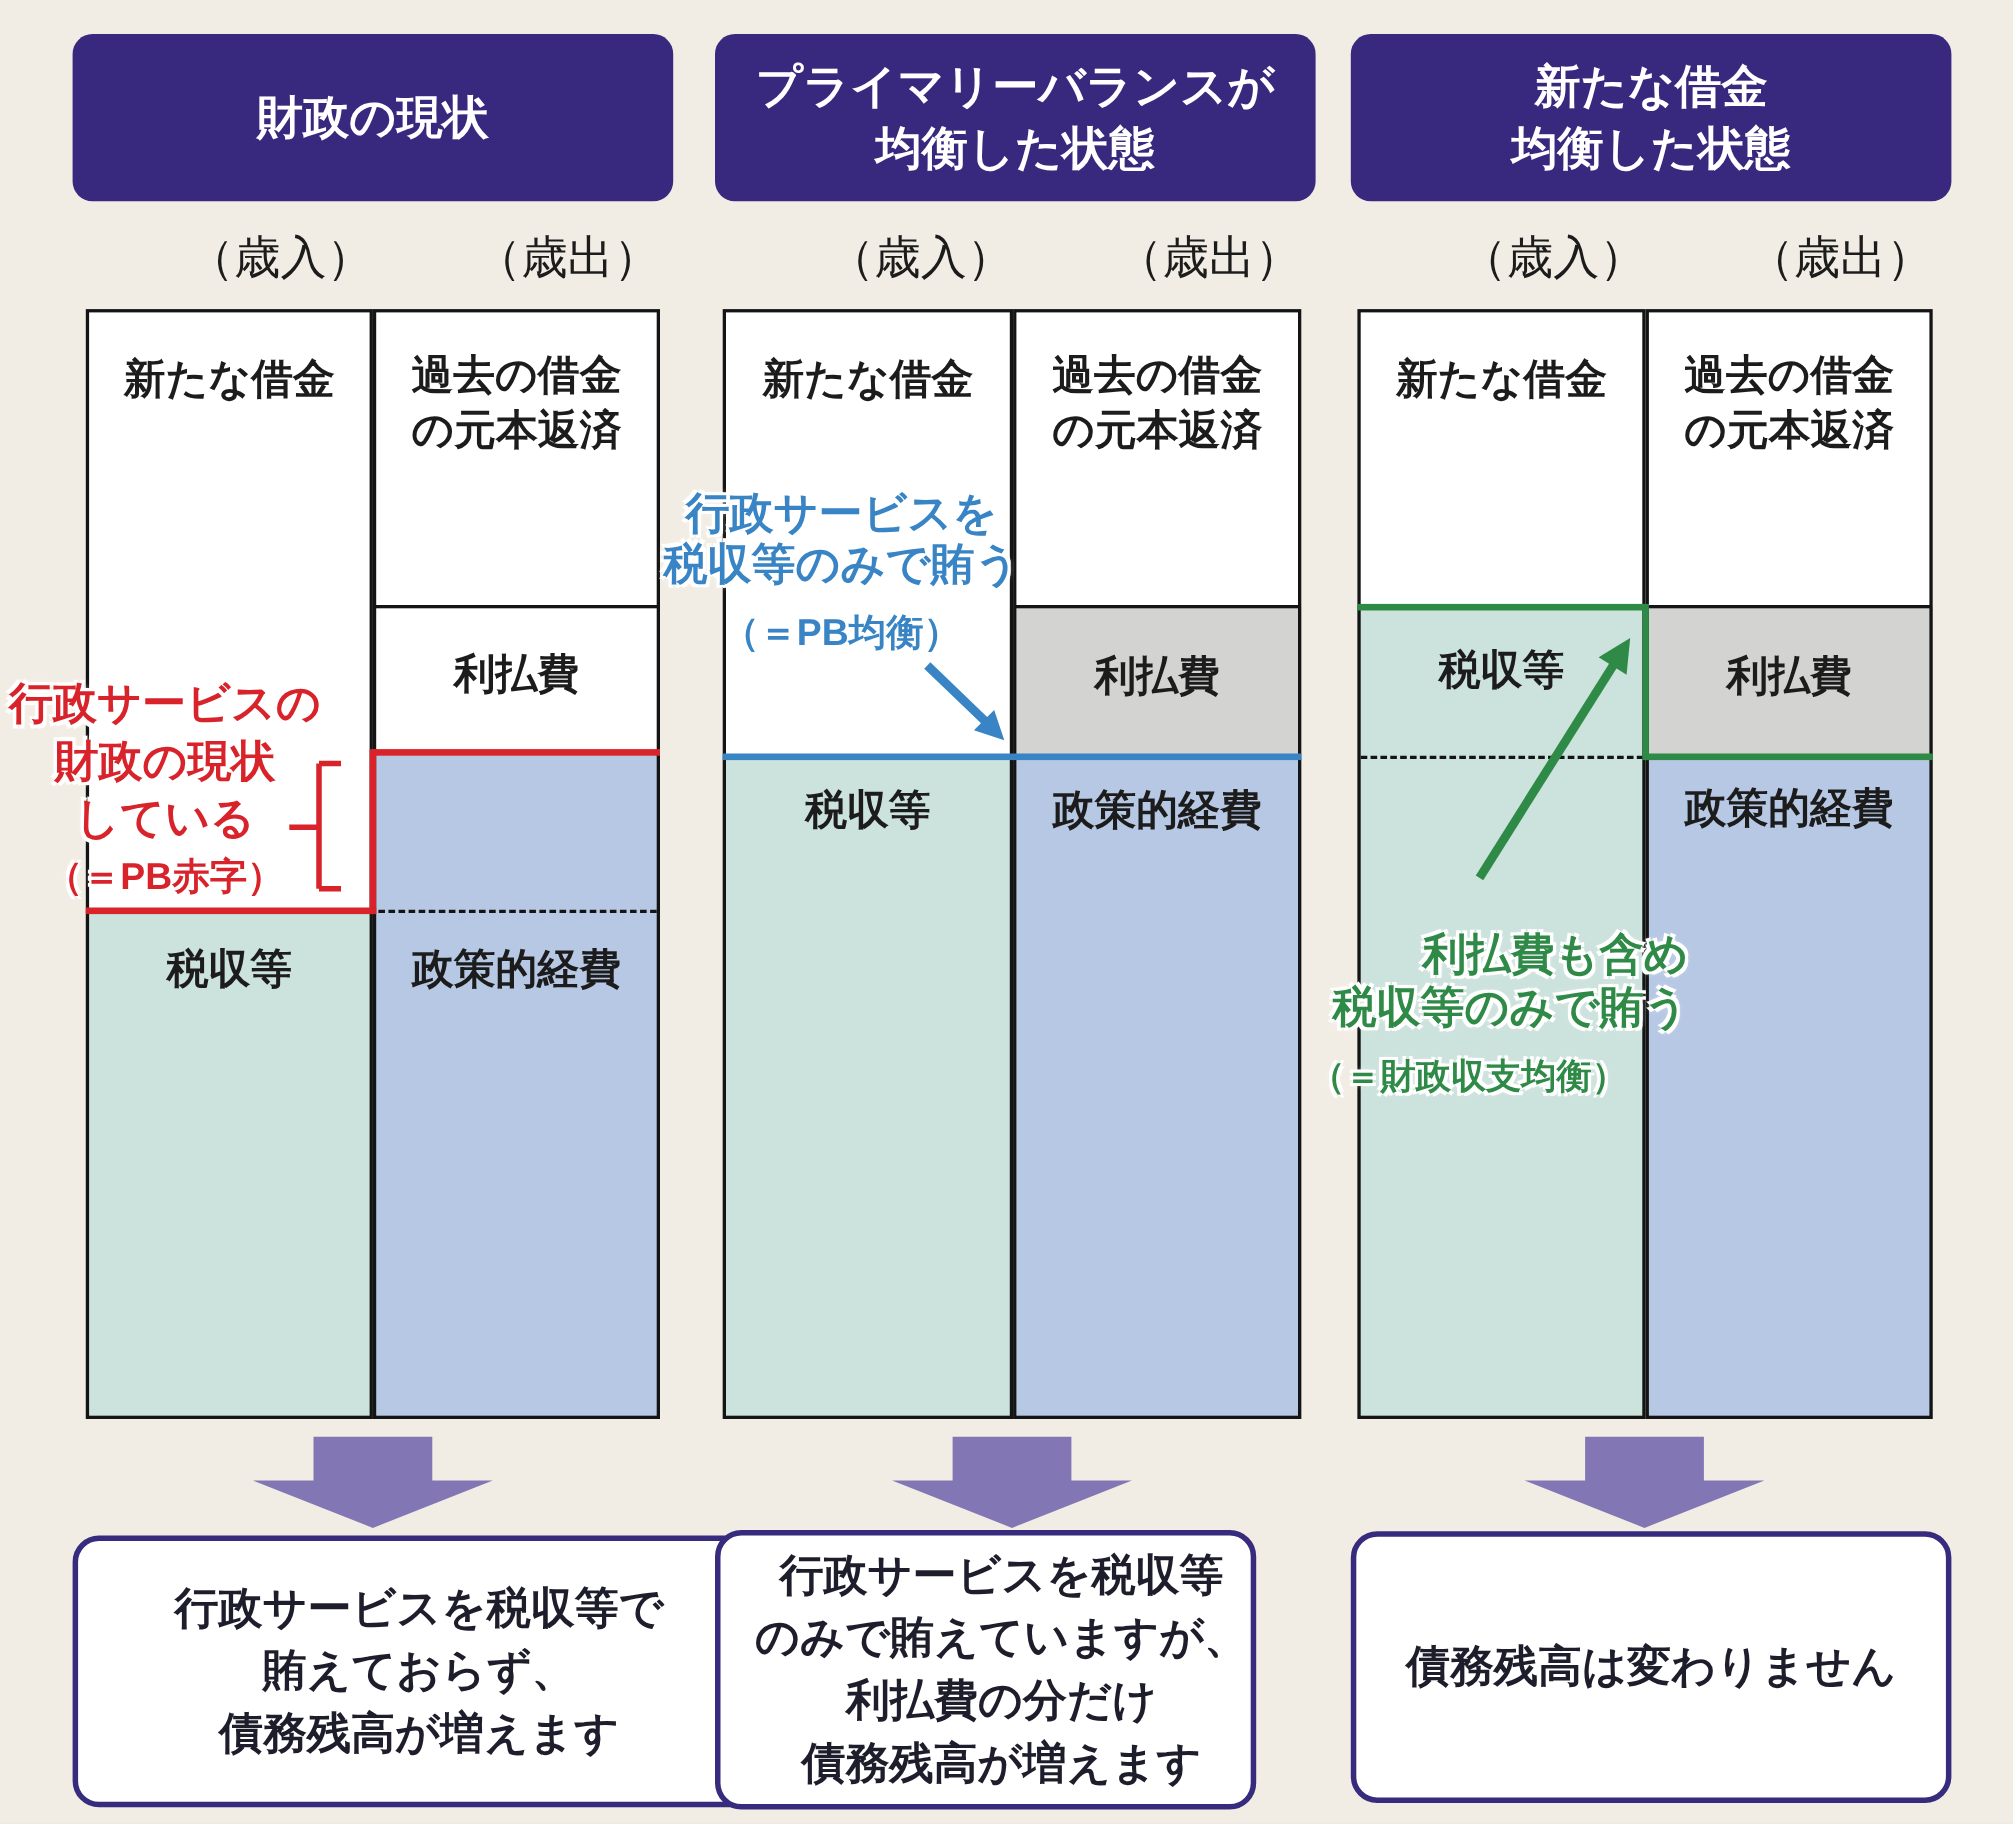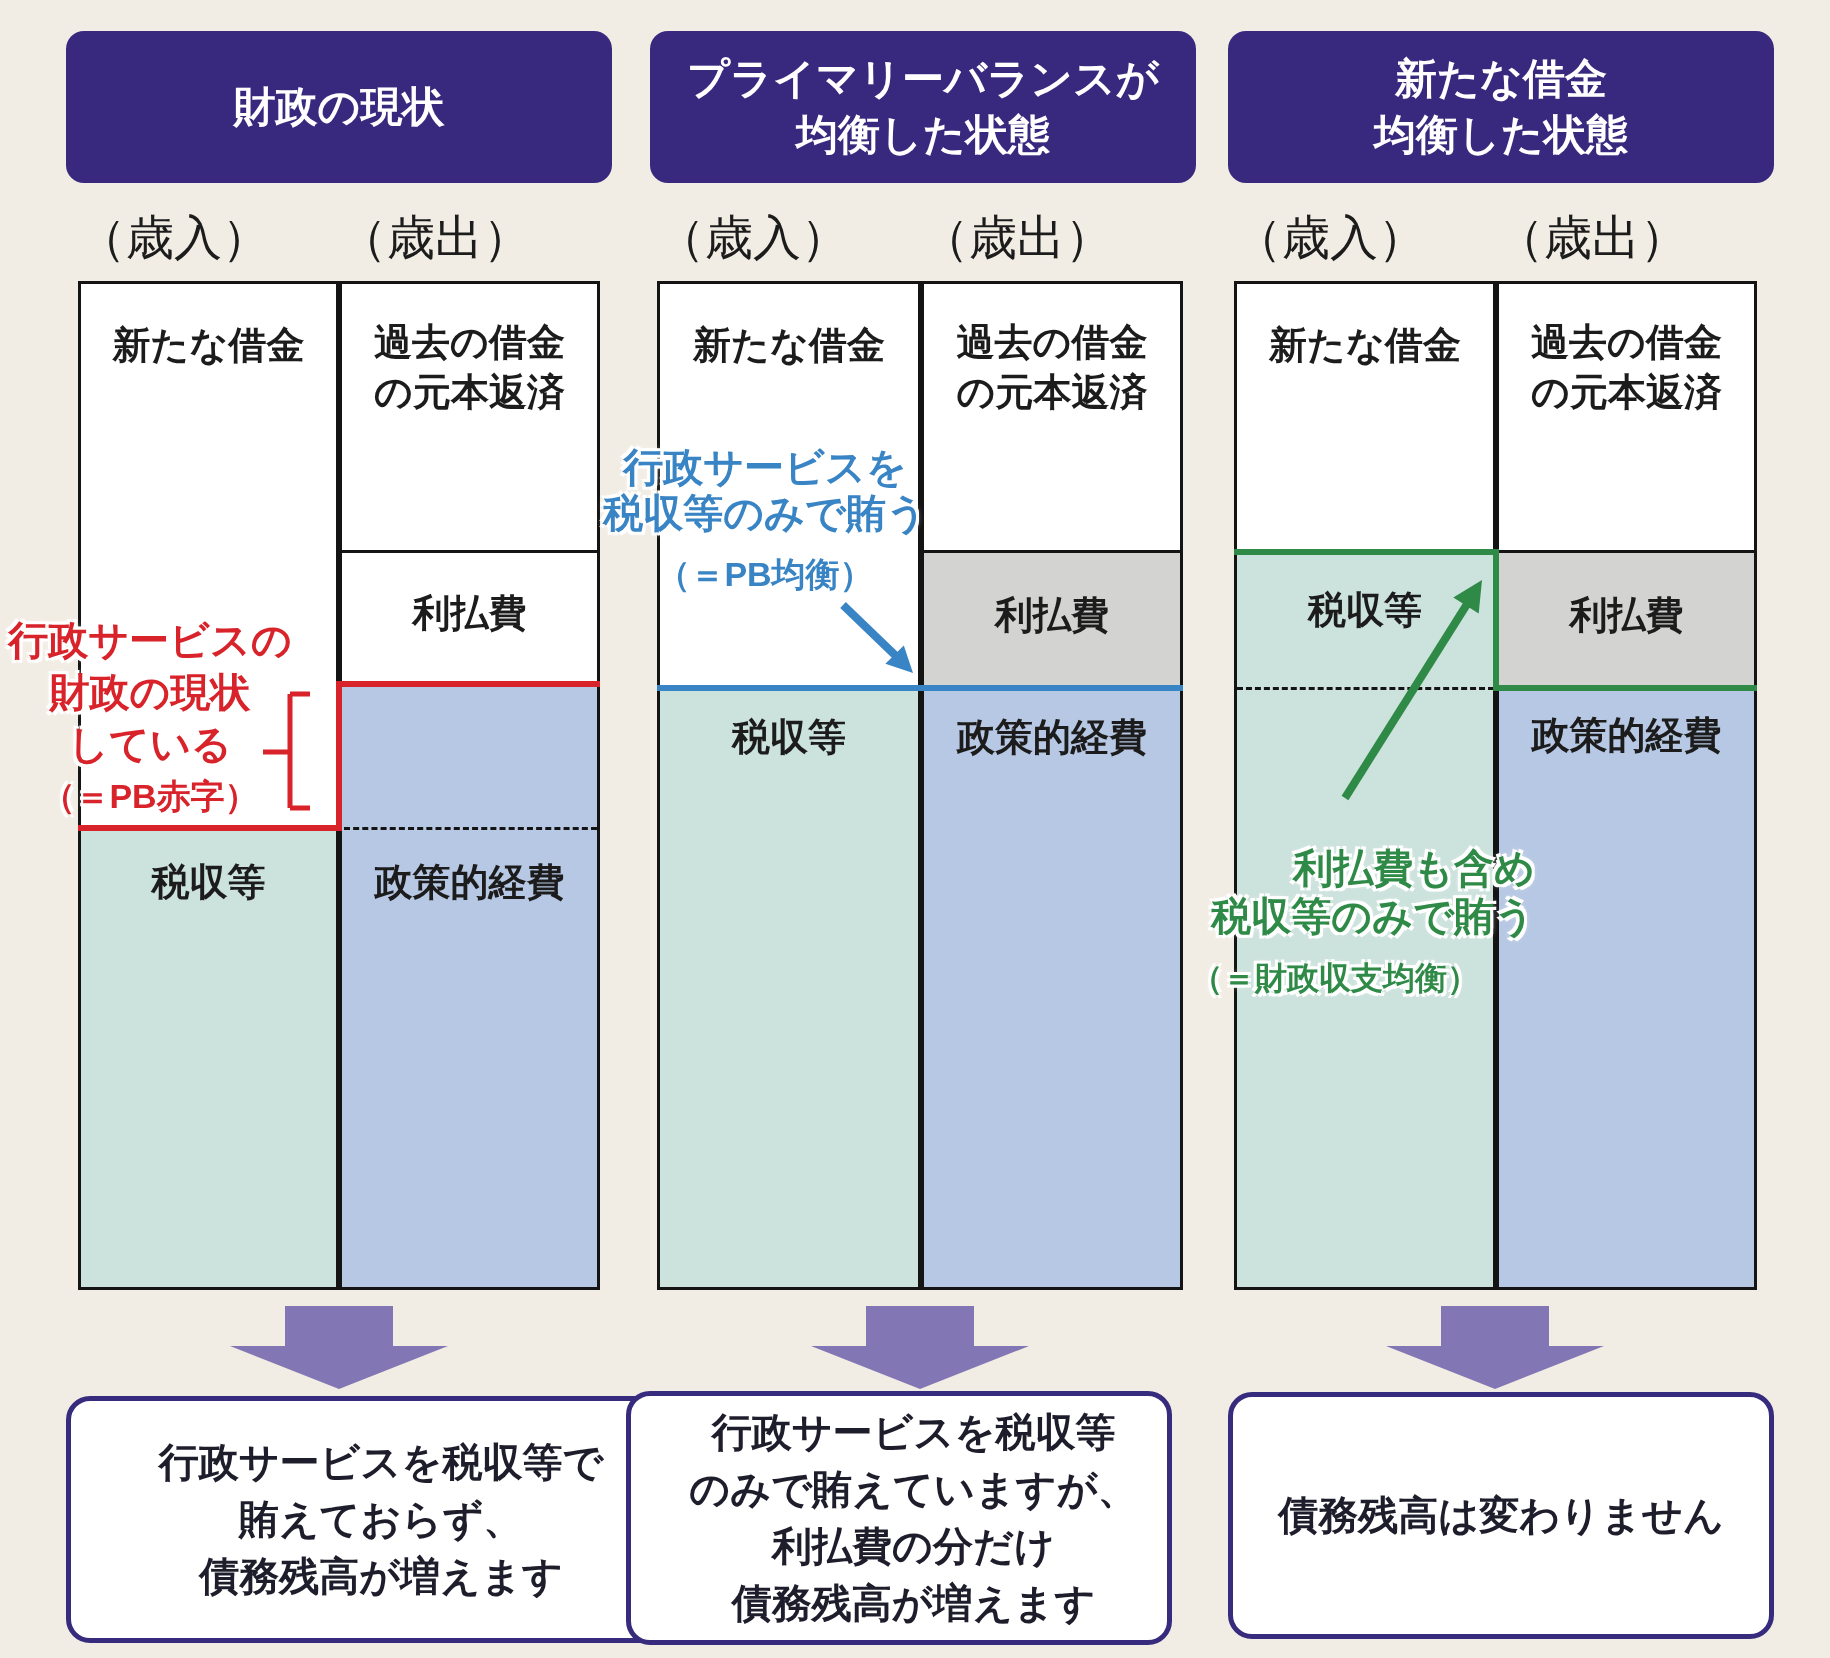--- a/index.html
+++ b/index.html
@@ -4,21 +4,21 @@
 <style>
   html,body{margin:0;padding:0;}
   body{background:#ddd;font-family:"Liberation Sans","DejaVu Sans",sans-serif;}
   #canvas{position:relative;width:1830px;height:1658px;background:var(--background);overflow:hidden;}
   .abs{position:absolute;box-sizing:border-box;}
   
   .panel-header{background:var(--header-bg);border-radius:18px;color:var(--header-text);
     display:flex;flex-direction:column;align-items:center;justify-content:center;
     font-size:42px;font-weight:700;line-height:56px;text-align:center;z-index:6;}
   
-  .col-caption{font-size:48px;color:var(--text-dark);text-align:left;z-index:6;}
+  .col-caption{font-size:42px;color:var(--text-dark);text-align:right;z-index:6;}
   
   .seg{z-index:1;}
   .seg.white{background:var(--segment-white);}
   .seg.tax{background:var(--tax-fill);}
   .seg.policy{background:var(--policy-fill);}
   .seg.interest{background:var(--interest-fill);}
   .col-outline{border:3px solid var(--bar-outline);z-index:3;pointer-events:none;}
   .hline{background:var(--bar-outline);height:3px;z-index:2;}
   .dashed{border-top:3px dashed var(--bar-outline);z-index:2;}
   .thick-red{background:var(--accent-red);z-index:4;}
@@ -174,21 +174,21 @@
   </svg>
   <svg class="abs big-arrow" style="left:1385px;top:1306px;" width="220" height="84" viewBox="0 0 220 84">
     <polygon points="56,0 164,0 164,40 219,40 110,83 1,40 56,40" fill="#8277B4"></polygon>
   </svg>
 
   <div class="abs conclusion-box" style="left:66px;top:1396px;width:630px;height:247px;">
     <span>行政サービスを税収等で</span>
     <span>賄えておらず、</span>
     <span>債務残高が増えます</span>
   </div>
-  <div class="abs conclusion-box" style="left:626px;top:1391px;width:546px;height:254px;padding-left:29px;">
+  <div class="abs conclusion-box" style="left:650px;top:1391px;width:492px;height:254px;padding-left:29px;">
     <span>行政サービスを税収等</span>
     <span>のみで賄えていますが、</span>
     <span>利払費の分だけ</span>
     <span>債務残高が増えます</span>
   </div>
   <div class="abs conclusion-box" style="left:1228px;top:1392px;width:546px;height:247px;">
     <span>債務残高は変わりません</span>
   </div>
 
 </div>

